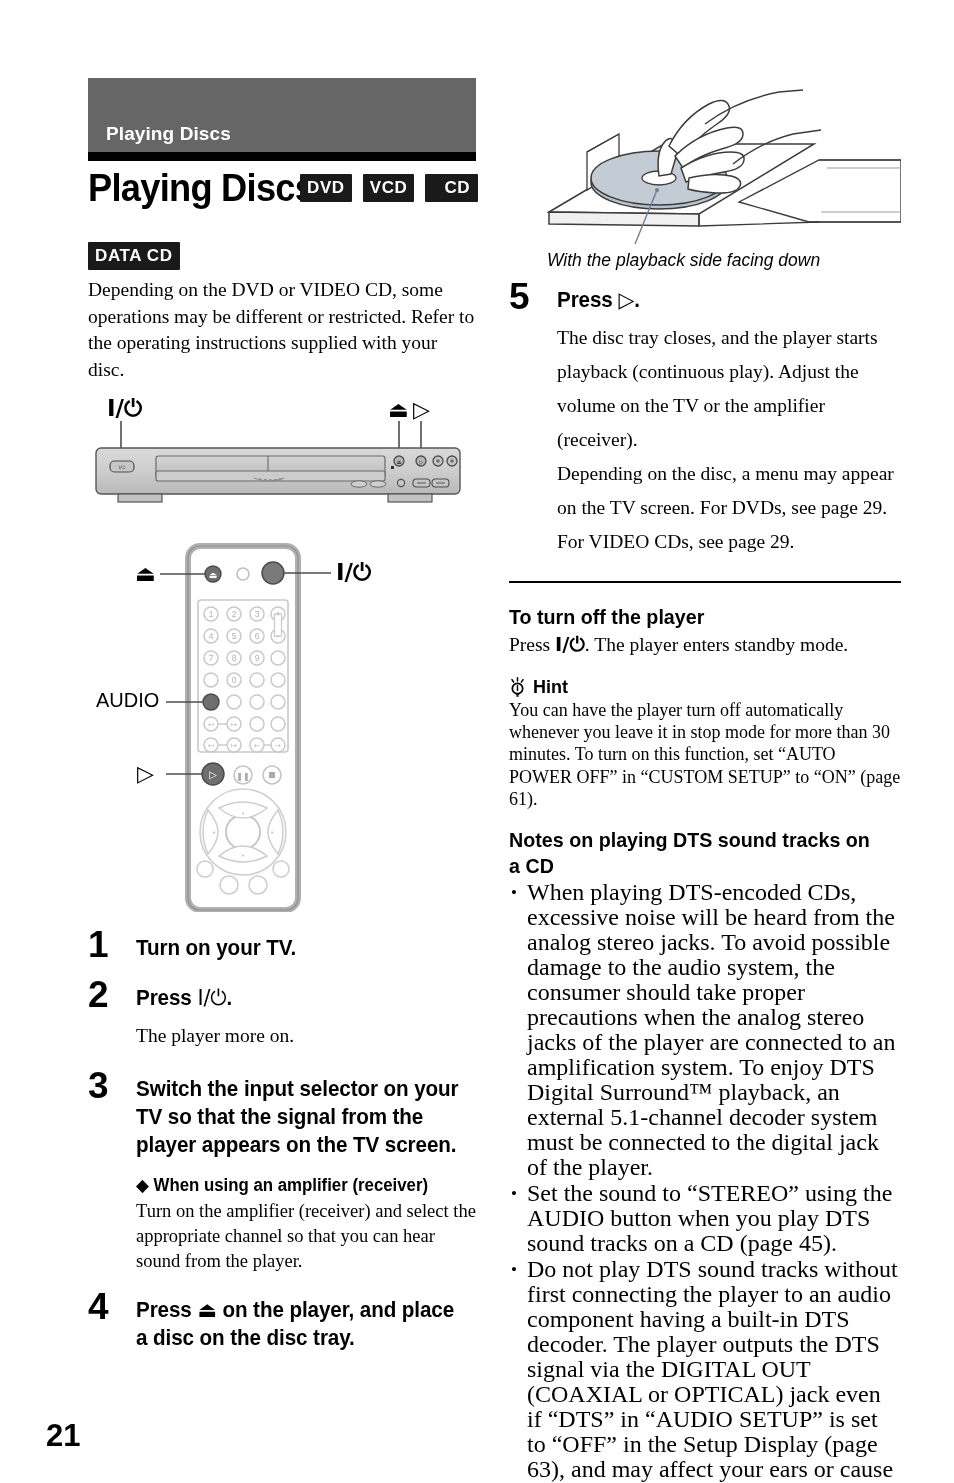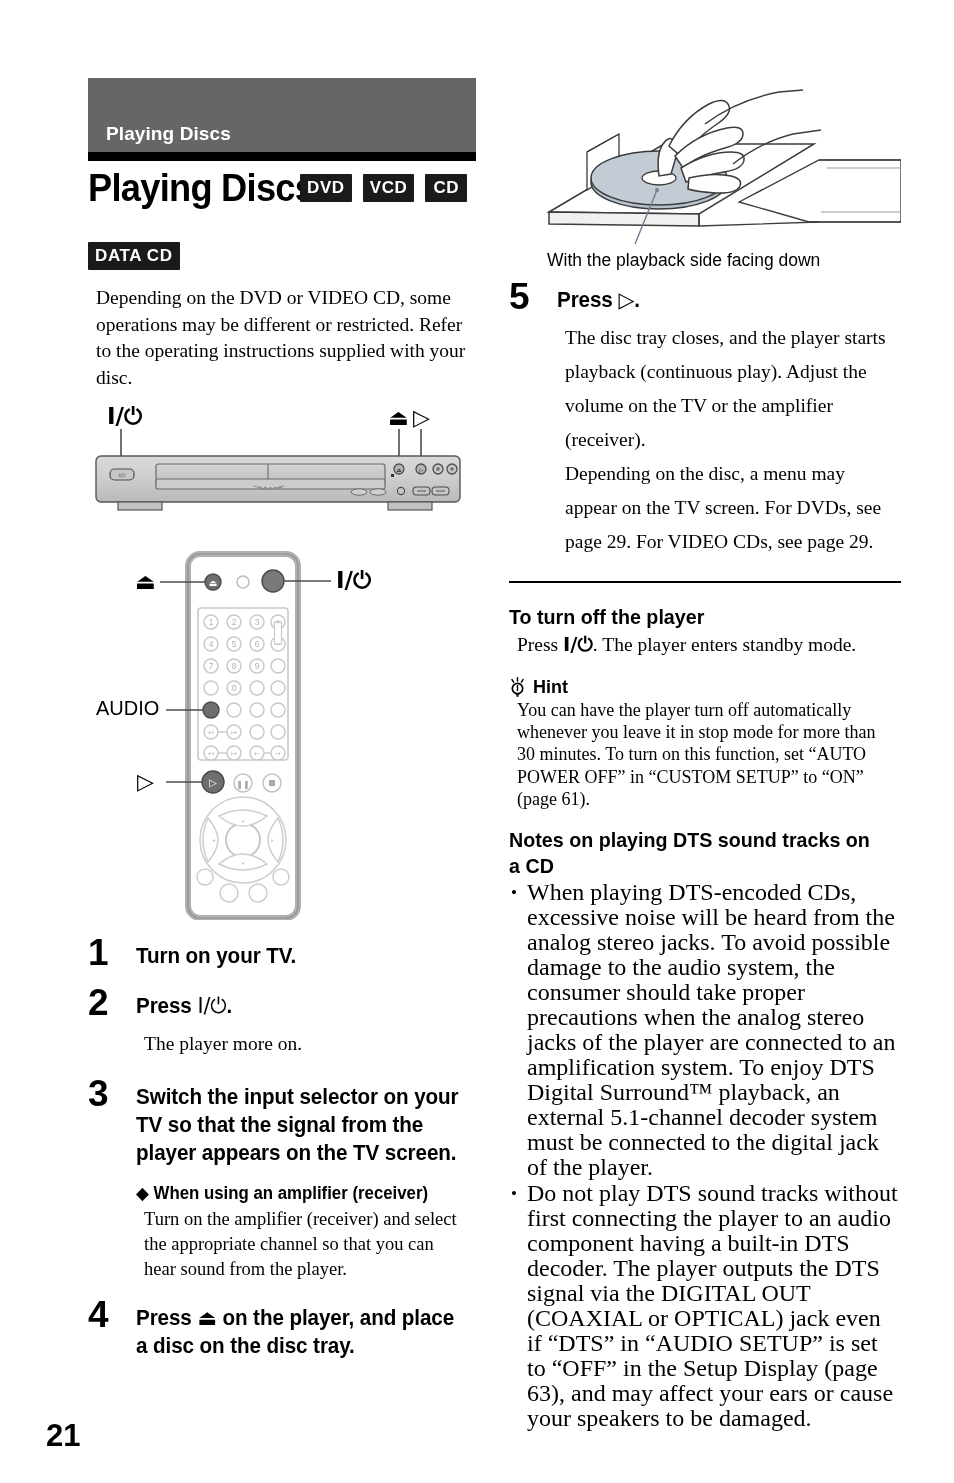--- a/index.html
+++ b/index.html
@@ -91,37 +91,37 @@
     font-family: "Liberation Sans Narrow", "Liberation Sans", "DejaVu Sans", sans-serif;
     font-weight: bold;
     font-size: 17px;
     line-height: 1;
     padding: 5px 7px 6px 7px;
     letter-spacing: 0.6px;
     border-radius: 1px;
     display: inline-block;
     white-space: nowrap;
   }
-  .badge.wide { padding-left: 8px; padding-right: 8px; }
+  .badge.wide { padding-left: 19px; padding-right: 8px; }
 
   
   .col-left {
     position: absolute;
     left: 88px;
     top: 277px;
     width: 390px;
   }
   .col-right {
     position: absolute;
     left: 509px;
     top: 72px;
     width: 392px;
   }
 
-  p { margin: 8px; }
+  p { margin: 0; }
 
   .body-text {
     font-size: 19.5px;
     line-height: 26.5px;
     text-align: left;
   }
 
   
   .step {
     position: relative;
@@ -501,21 +501,21 @@
         <path d="M160 74 q14 -28 40 -42 q16 -8 20 2 q3 8 -12 18 q-26 18 -34 34 z" fill="#ffffff" stroke="#3c3c3c" stroke-width="1.5"></path>
         <path d="M166 84 q22 -22 52 -28 q16 -3 16 6 q0 9 -18 14 q-28 8 -42 20 z" fill="#ffffff" stroke="#3c3c3c" stroke-width="1.5"></path>
         <path d="M172 96 q26 -16 50 -16 q14 0 13 8 q-1 9 -20 12 q-24 4 -38 10 z" fill="#ffffff" stroke="#3c3c3c" stroke-width="1.5"></path>
         <path d="M180 106 q24 -6 42 -2 q12 3 9 10 q-4 8 -24 7 q-18 -1 -28 -4 z" fill="#ffffff" stroke="#3c3c3c" stroke-width="1.5"></path>
         <path d="M196 52 q32 -24 74 -32 l24 -2" fill="none" stroke="#3c3c3c" stroke-width="1.5"></path>
         <path d="M224 92 q28 -22 60 -30 l28 -4" fill="none" stroke="#3c3c3c" stroke-width="1.5"></path>
 
         <line x1="148" y1="118" x2="126" y2="172" stroke="#6d7f92" stroke-width="1.4"></line>
         <circle cx="148" cy="118" r="2" fill="#6d7f92"></circle>
       </svg>
-      <div class="fig-cap" style="position:absolute;left:38px;top:178px;white-space:nowrap;">With the playback side facing down</div>
+      <div class="fig-cap" style="position:absolute;left:38px;top:178px;white-space:nowrap;font-style:italic;">With the playback side facing down</div>
     </div>
 
     <div class="step" style="margin-top:14px;">
       <span class="step-num">5</span>
       <div class="step-title">
         <span>Press </span><span class="sym">▷</span><span>.</span>
       </div>
       <p class="step-body" style="white-space:pre-line;">The disc tray closes, and the player starts playback (continuous play). Adjust the volume on the TV or the amplifier (receiver).
 Depending on the disc, a menu may appear on the TV screen. For DVDs, see page 29. For VIDEO CDs, see page 29.</p>
     </div>
@@ -539,20 +539,21 @@
         <rect x="7.3" y="18.2" width="2.4" height="1.5" fill="#000"></rect>
         <path d="M8.5 8 L8.5 14" stroke="#000" stroke-width="1.4"></path>
       </svg>
       <span>Hint</span>
     </div>
     <p class="hint-body">You can have the player turn off automatically whenever you leave it in stop mode for more than 30 minutes. To turn on this function, set “AUTO POWER OFF” in “CUSTOM SETUP” to “ON” (page 61).</p>
 
     <div class="sec-head tight">Notes on playing DTS sound tracks on a CD</div>
     <ul class="notes">
       <li>When playing DTS-encoded CDs, excessive noise will be heard from the analog stereo jacks. To avoid possible damage to the audio system, the consumer should take proper precautions when the analog stereo jacks of the player are connected to an amplification system. To enjoy DTS Digital Surround™ playback, an external 5.1-channel decoder system must be connected to the digital jack of the player.</li>
+      <li>Set the sound to “STEREO” using the AUDIO button when you play DTS sound tracks on a CD (page 45).</li>
       <li>Do not play DTS sound tracks without first connecting the player to an audio component having a built-in DTS decoder. The player outputs the DTS signal via the DIGITAL OUT (COAXIAL or OPTICAL) jack even if “DTS” in “AUDIO SETUP” is set to “OFF” in the Setup Display (page 63), and may affect your ears or cause your speakers to be damaged.</li>
     </ul>
 
   </div>
 
   <div class="page-num">21</div>
 
 </div>
 
 </body></html>

